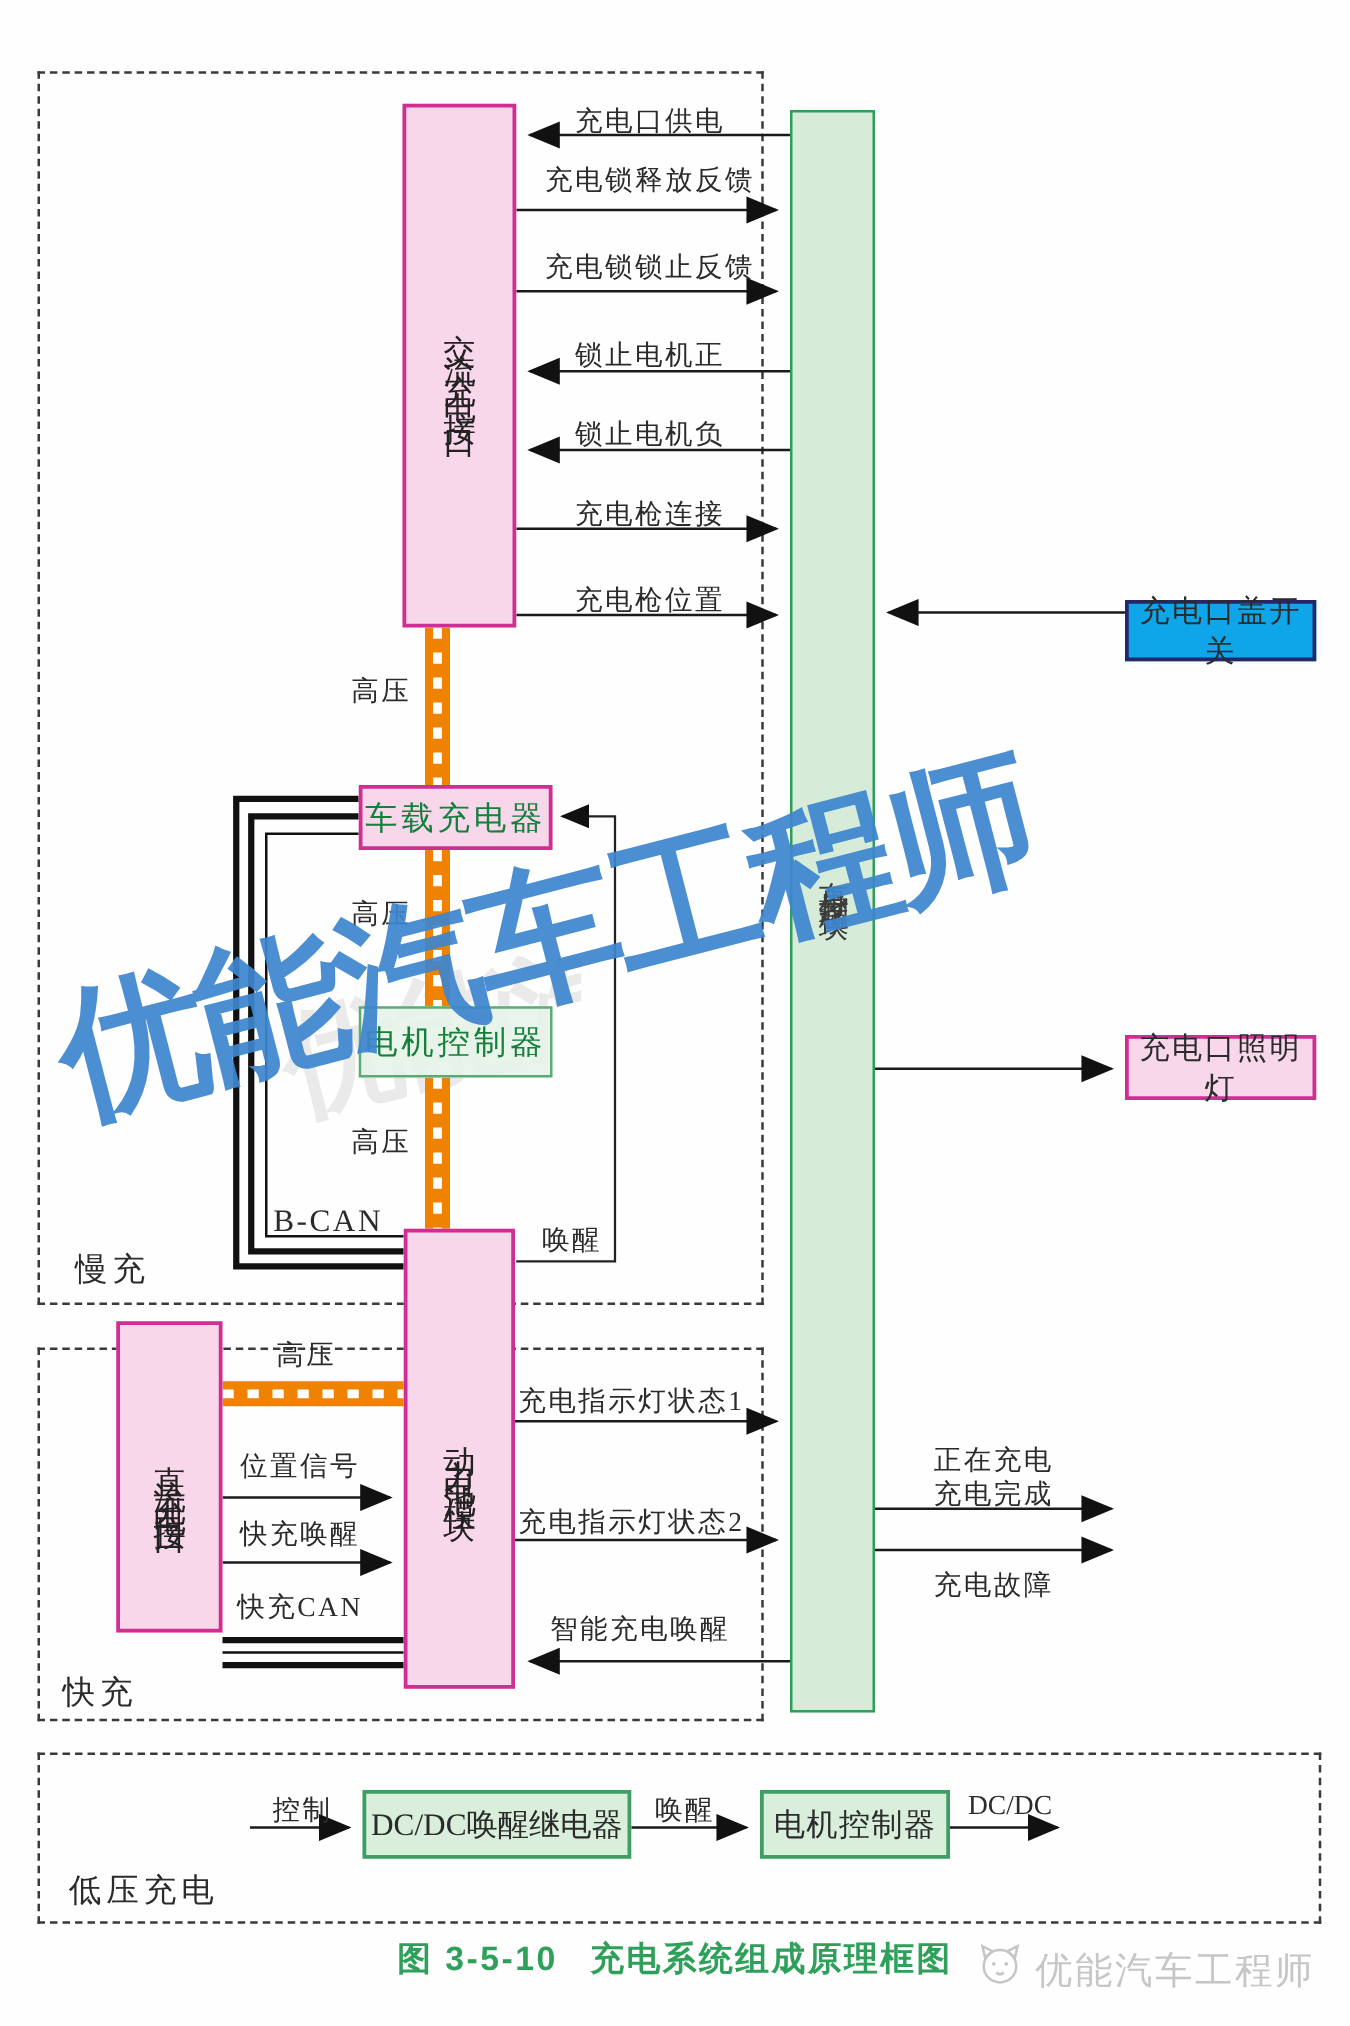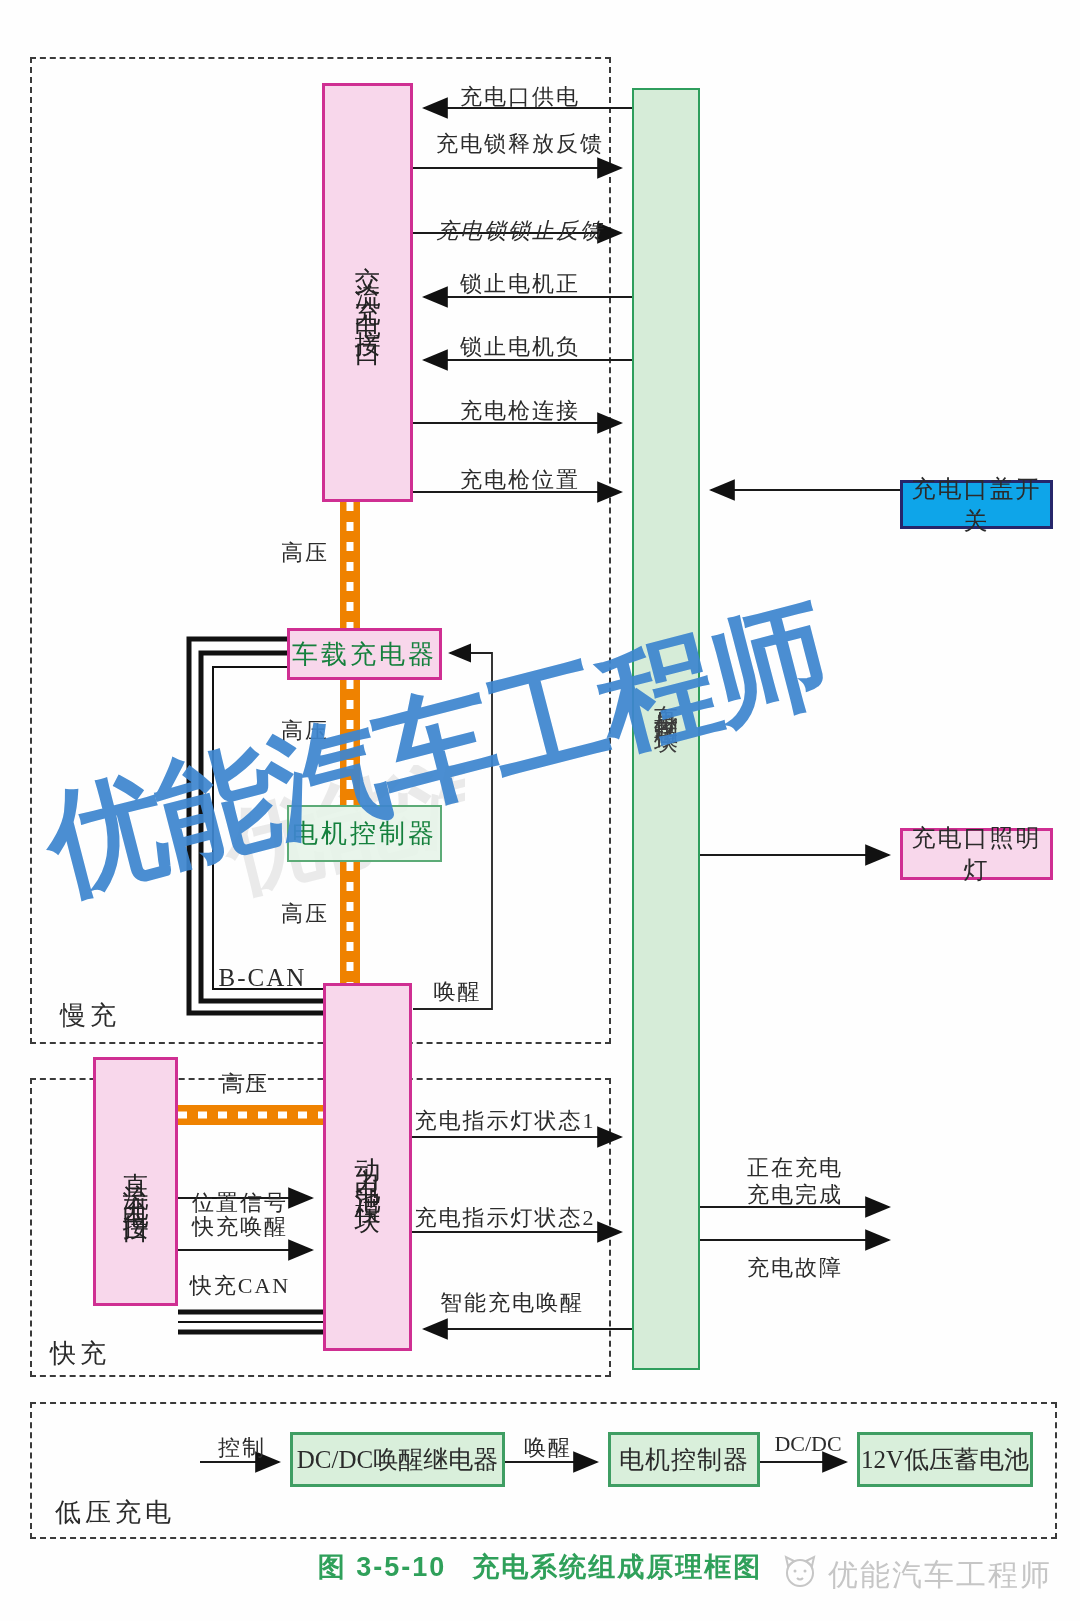--- a/index.html
+++ b/index.html
@@ -147,41 +147,38 @@
     <span style="font-size:24px;letter-spacing:2px;">充电口照明灯</span>
   </div>
 
 
   <div class="node greenlow" style="left:290px;top:1432px;width:215px;height:55px;">
     <span style="font-size:25px;">DC/DC唤醒继电器</span>
   </div>
   <div class="node greenlow" style="left:608px;top:1432px;width:152px;height:55px;">
     <span style="font-size:25px;letter-spacing:1px;">电机控制器</span>
   </div>
-  <div class="node greenlow" style="left:857px;top:1432px;width:176px;height:55px;">
-    <span style="font-size:25px;">12V低压蓄电池</span>
-  </div>
 
   <div class="sig" style="left:420px;top:82px;width:200px;">充电口供电</div>
   <div class="sig" style="left:420px;top:129px;width:200px;">充电锁释放反馈</div>
-  <div class="sig" style="left:420px;top:216px;width:200px;font-style:italic;">充电锁锁止反馈</div>
+  <div class="sig" style="left:420px;top:199px;width:200px;">充电锁锁止反馈</div>
   <div class="sig" style="left:420px;top:269px;width:200px;">锁止电机正</div>
   <div class="sig" style="left:420px;top:332px;width:200px;">锁止电机负</div>
   <div class="sig" style="left:420px;top:396px;width:200px;">充电枪连接</div>
   <div class="sig" style="left:420px;top:465px;width:200px;">充电枪位置</div>
 
   <div class="sig" style="left:270px;top:538px;width:70px;">高压</div>
   <div class="sig" style="left:270px;top:716px;width:70px;">高压</div>
   <div class="sig" style="left:270px;top:899px;width:70px;">高压</div>
 
   <div class="sig" style="left:200px;top:964px;width:125px;font-size:25px;">B-CAN</div>
   <div class="sig" style="left:410px;top:977px;width:95px;">唤醒</div>
 
   <div class="sig" style="left:210px;top:1069px;width:70px;">高压</div>
-  <div class="sig" style="left:180px;top:1158px;width:120px;margin-top:30px;">位置信号</div>
+  <div class="sig" style="left:180px;top:1158px;width:120px;">位置信号</div>
   <div class="sig" style="left:180px;top:1212px;width:120px;">快充唤醒</div>
   <div class="sig" style="left:180px;top:1271px;width:120px;">快充CAN</div>
   <div class="sig" style="left:405px;top:1106px;width:200px;">充电指示灯状态1</div>
   <div class="sig" style="left:405px;top:1203px;width:200px;">充电指示灯状态2</div>
   <div class="sig" style="left:412px;top:1288px;width:200px;">智能充电唤醒</div>
 
   <div class="sig" style="left:730px;top:1153px;width:130px;">正在充电</div>
   <div class="sig" style="left:730px;top:1180px;width:130px;">充电完成</div>
   <div class="sig" style="left:730px;top:1253px;width:130px;">充电故障</div>
 

